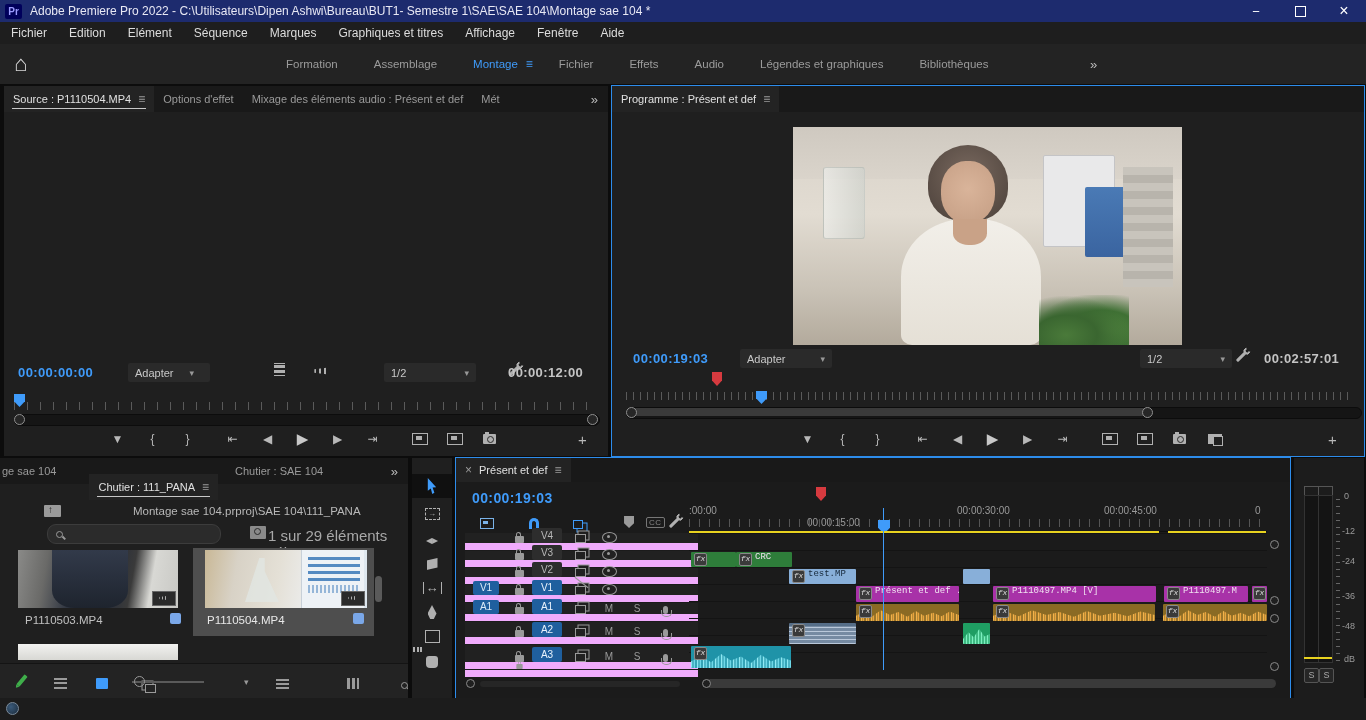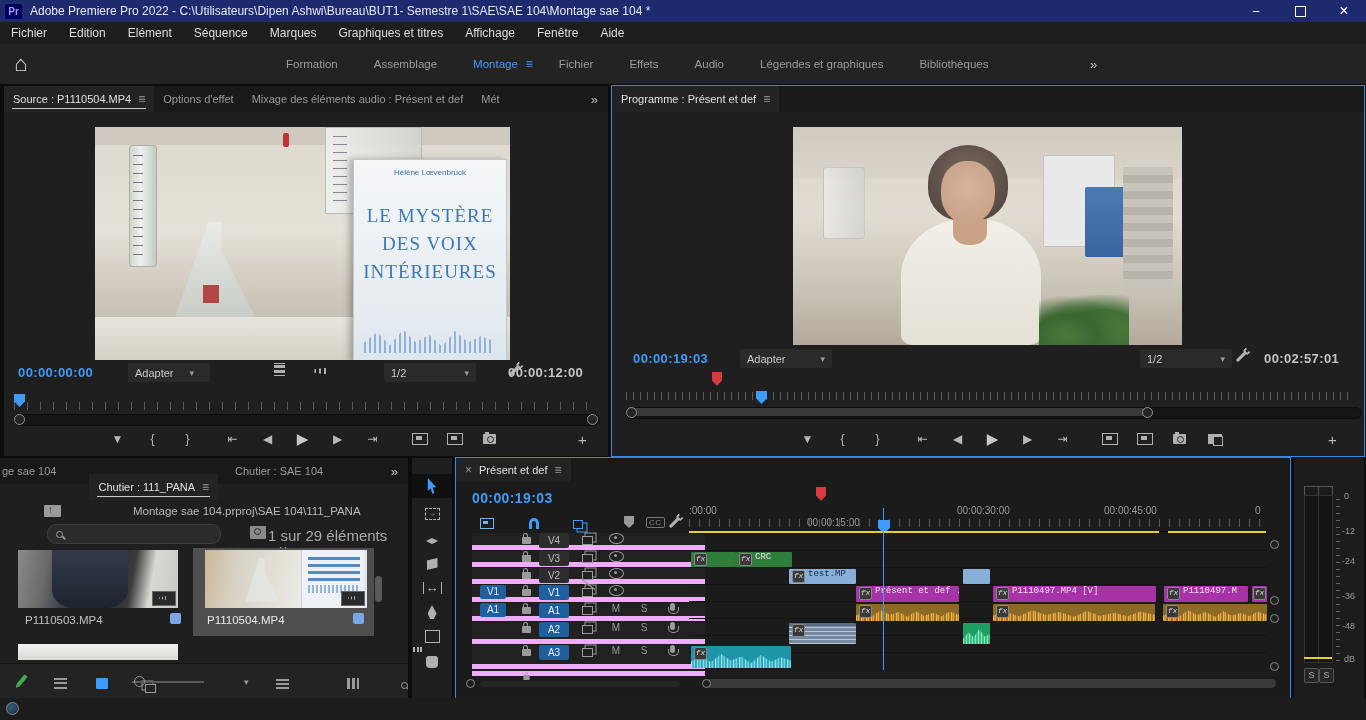--- a/index.html
+++ b/index.html
@@ -93,21 +93,21 @@
   .tool{position:absolute;left:0;width:40px;height:24px;display:flex;align-items:center;justify-content:center;color:#b0b0b0;}
   .tool-arrow{width:12px;height:16px;background:#3f9bfa;clip-path:polygon(15% 0,85% 58%,55% 60%,70% 92%,52% 100%,40% 66%,15% 80%);}
   .toolactive{background:#101010;}
   .dashbox{width:13px;height:10px;border:1px dashed #b0b0b0;font-size:8px;line-height:9px;text-align:center;color:#b0b0b0;}
   .tool-razor{width:11px;height:12px;background:#b0b0b0;clip-path:polygon(0 20%,100% 0,100% 80%,0 100%);}
   .tool-pen{width:9px;height:14px;background:#b0b0b0;clip-path:polygon(50% 0,100% 60%,70% 100%,30% 100%,0 60%);}
   .tool-rect{width:13px;height:11px;border:1.5px solid #b0b0b0;}
   .tool-hand{width:12px;height:12px;background:#b0b0b0;border-radius:3px 3px 4px 4px;}
   .tool-hand::before{content:"";position:absolute;top:-3px;left:1px;width:10px;height:5px;background:repeating-linear-gradient(90deg,#b0b0b0 0 2px,#1f1f1f 2px 3.5px);}
   
-  .trow{position:absolute;left:16px;width:233px;display:flex;align-items:flex-start;background:#212121;border-bottom:5px solid #f0abfc;font-size:10px;color:#aaa;box-sizing:border-box;}
+  .trow{position:absolute;left:9px;width:233px;display:flex;align-items:flex-end;background:#212121;border-bottom:7px solid #f0abfc;font-size:10px;color:#aaa;box-sizing:border-box;}
   .patch{width:26px;height:14px;margin-left:8px;text-align:center;line-height:14px;background:#1f5f9e;color:#dcebf8;border-radius:2px;font-size:10px;}
   .patch.empty{background:transparent;}
   .lockc{width:16px;margin-left:12px;display:flex;justify-content:center;}
   .tname{width:30px;height:15px;margin-left:5px;text-align:center;line-height:15px;border-radius:2px;background:#2d2d2d;color:#b8b8b8;}
   .tname.on{background:#1f5f9e;color:#e8f2fc;}
   .syncc{width:18px;margin-left:9px;display:flex;justify-content:center;}
   .slot{width:16px;margin-left:12px;display:flex;justify-content:center;align-items:center;color:#9a9a9a;font-size:10px;}
   .clip{position:absolute;border-radius:1px;font-size:9px;color:#f0e2f0;overflow:hidden;white-space:nowrap;box-sizing:border-box;}
   .fx{display:inline-block;width:11px;height:11px;background:#3a3a3a;border:1px solid #888;color:#ddd;font-size:8px;line-height:10px;text-align:center;border-radius:2px;margin:1px 3px 0 3px;font-style:italic;vertical-align:top;}
   .wf{position:absolute;left:0;right:0;bottom:0;}
@@ -174,44 +174,20 @@
         <span>Source : P1110504.MP4</span>
         <span class="burger">≡</span>
       </span>
       <span class="tab">Options d'effet</span>
       <span class="tab">Mixage des éléments audio : Présent et def</span>
       <span class="tab">Mét</span>
       <span class="overflow">»</span>
     </div>
 
     
-    <div class="videoph" style="left:91px;top:41px;width:415px;height:233px;background:linear-gradient(180deg,#ded8cf 0%,#e6e1d8 45%,#cfc8bd 70%,#bdb6aa 100%);">
-
-      <div class="abs" style="left:0;top:0;width:100%;height:18px;background:#cfc9bf;"></div>
-      <div class="abs" style="left:188px;top:6px;width:6px;height:14px;background:#b33;border-radius:2px;"></div>
-
-      <div class="abs" style="left:34px;top:18px;width:26px;height:120px;background:linear-gradient(90deg,#cfd4cf,#eef2ee 40%,#c4c9c4);border:1px solid #aab0aa;border-radius:3px;"></div>
-      <div class="abs" style="left:38px;top:28px;width:10px;height:100px;background:repeating-linear-gradient(0deg,#778 0 1px,transparent 1px 9px);"></div>
-
-      <div class="abs" style="left:80px;top:95px;width:80px;height:95px;background:linear-gradient(180deg,rgba(235,240,238,.7),rgba(200,208,204,.8));clip-path:polygon(42% 0,58% 0,58% 30%,100% 100%,0 100%);border-radius:2px;"></div>
-      <div class="abs" style="left:108px;top:158px;width:16px;height:18px;background:#a22;opacity:.8;"></div>
-
-      <div class="abs" style="left:230px;top:0px;width:95px;height:85px;background:linear-gradient(90deg,rgba(240,243,240,.85),rgba(210,214,210,.85));border:1px solid #b8bcb8;"></div>
-      <div class="abs" style="left:238px;top:8px;width:14px;height:66px;background:repeating-linear-gradient(0deg,#889 0 1px,transparent 1px 8px);"></div>
-
-      <div class="abs" style="left:0;top:190px;width:100%;height:43px;background:linear-gradient(180deg,#e8e4dc,#d5d0c6);"></div>
-
-      <div class="abs" style="left:258px;top:32px;width:152px;height:201px;background:linear-gradient(180deg,#f4f6f8,#e8edf2 70%,#dce6ee);border:1px solid #c0c8d0;box-shadow:-4px 0 6px rgba(0,0,0,.25);">
-        <div style="text-align:center;margin-top:8px;font-size:8px;color:#3a6ea8;">Hélène Lœvenbruck</div>
-        <div style="text-align:center;margin-top:28px;font-family:'Liberation Serif',serif;font-size:19px;color:#3a78b8;letter-spacing:1px;">LE MYSTÈRE</div>
-        <div style="text-align:center;margin-top:6px;font-family:'Liberation Serif',serif;font-size:19px;color:#3a78b8;letter-spacing:1px;">DES VOIX</div>
-        <div style="text-align:center;margin-top:6px;font-family:'Liberation Serif',serif;font-size:19px;color:#3a78b8;letter-spacing:1px;">INTÉRIEURES</div>
-        <div style="position:absolute;left:10px;bottom:8px;width:130px;height:26px;background:repeating-linear-gradient(90deg,#5a8ec4 0 2px,transparent 2px 5px);opacity:.6;clip-path:polygon(0 60%,10% 20%,20% 70%,30% 10%,40% 60%,50% 30%,60% 75%,70% 15%,80% 60%,90% 35%,100% 55%,100% 100%,0 100%);"></div>
-      </div>
-    </div>
 
     
     <span class="tc abs" style="left:14px;top:279px;">00:00:00:00</span>
     <div class="dropdown abs" style="left:124px;top:277px;width:68px;">
       <span>Adapter</span>
       <span class="caret">▾</span>
     </div>
     <span class="abs i icon-film" style="left:270px;top:277px;"></span>
     <span class="abs i icon-wave" style="left:296px;top:278px;"></span>
     <div class="dropdown abs" style="left:380px;top:277px;width:78px;">

